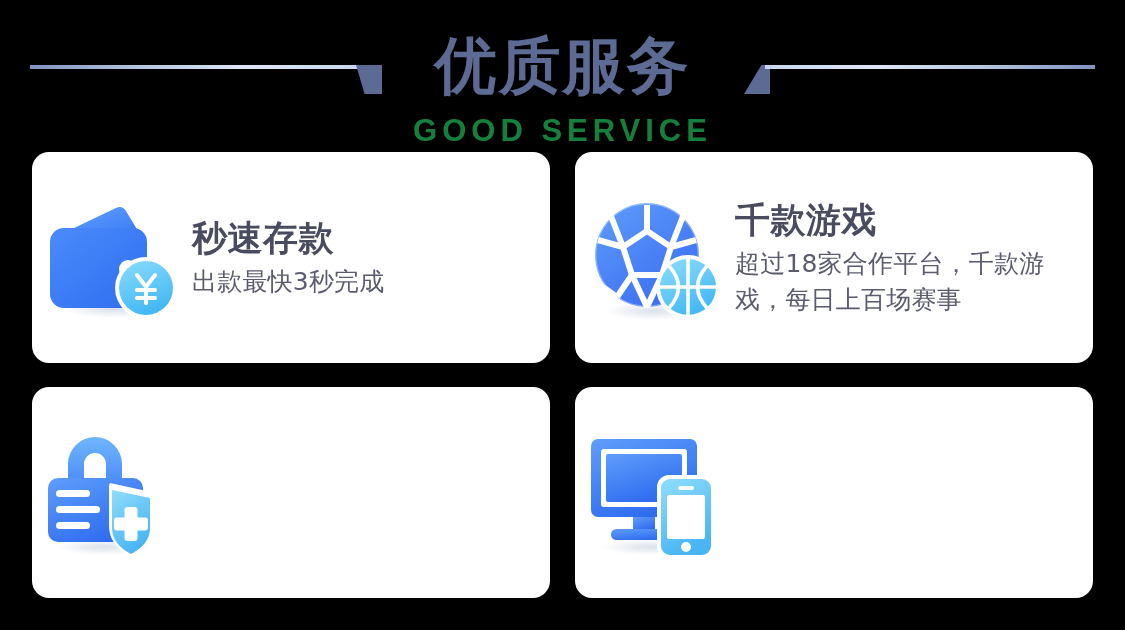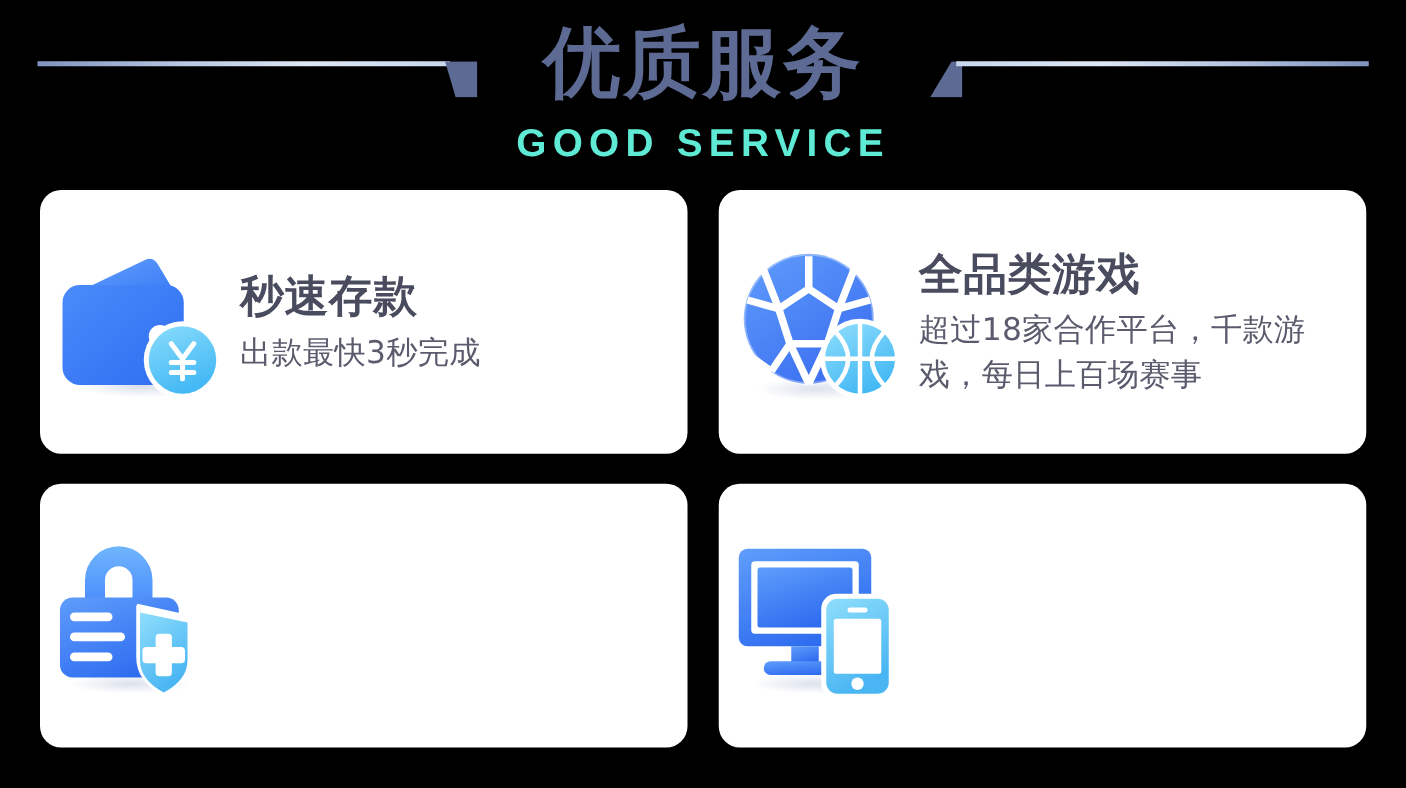--- a/index.html
+++ b/index.html
@@ -16,21 +16,21 @@
     position: relative;
     width: 1125px;
     height: 630px;
     background: #000000;
   }
 
   
   .header {
     position: absolute;
     left: 0;
-    top: 0;
+    top: 16px;
     width: 1125px;
     height: 150px;
   }
 
   .deco-line {
     position: absolute;
     top: 49px;
     height: 4px;
     background: linear-gradient(90deg, #7f93bd 0%, #b8c6e2 35%, #dde6f5 65%, #c9d6ee 100%);
   }
@@ -71,21 +71,21 @@
 
   .title-en {
     position: absolute;
     left: 0; right: 0;
     top: 97px;
     text-align: center;
     font-size: 31px;
     font-weight: bold;
     line-height: 36px;
     letter-spacing: 5px;
-    color: #5eead4;
+    color: #15803d;
     font-family: "Liberation Sans", sans-serif;
   }
 
   
   .grid {
     position: absolute;
     left: 32px;
     top: 152px;
     width: 1061px;
     height: 446px;
@@ -238,21 +238,21 @@
           <circle cx="103" cy="94" r="28" fill="url(#bballG)"></circle>
           <g fill="none" stroke="#ffffff" stroke-width="3.6" stroke-linecap="round">
             <path d="M103 66 L103 122"></path>
             <path d="M75 94 L131 94"></path>
             <path d="M84 73 Q103 94 84 115"></path>
             <path d="M122 73 Q103 94 122 115"></path>
           </g>
         </svg>
       </div>
       <div class="card-text">
-        <div class="card-title">全品类游戏</div>
+        <div class="card-title">千款游戏</div>
         <div class="card-desc two-line">超过18家合作平台，千款游戏，每日上百场赛事</div>
       </div>
     </div>
 
     <div class="card">
       <div class="card-icon">
         <svg width="140" height="130" viewBox="0 0 140 130">
           <defs>
             <linearGradient id="lockBody" x1="0" y1="0" x2="0.6" y2="1">
               <stop offset="0%" stop-color="#5f9dfc"></stop>

